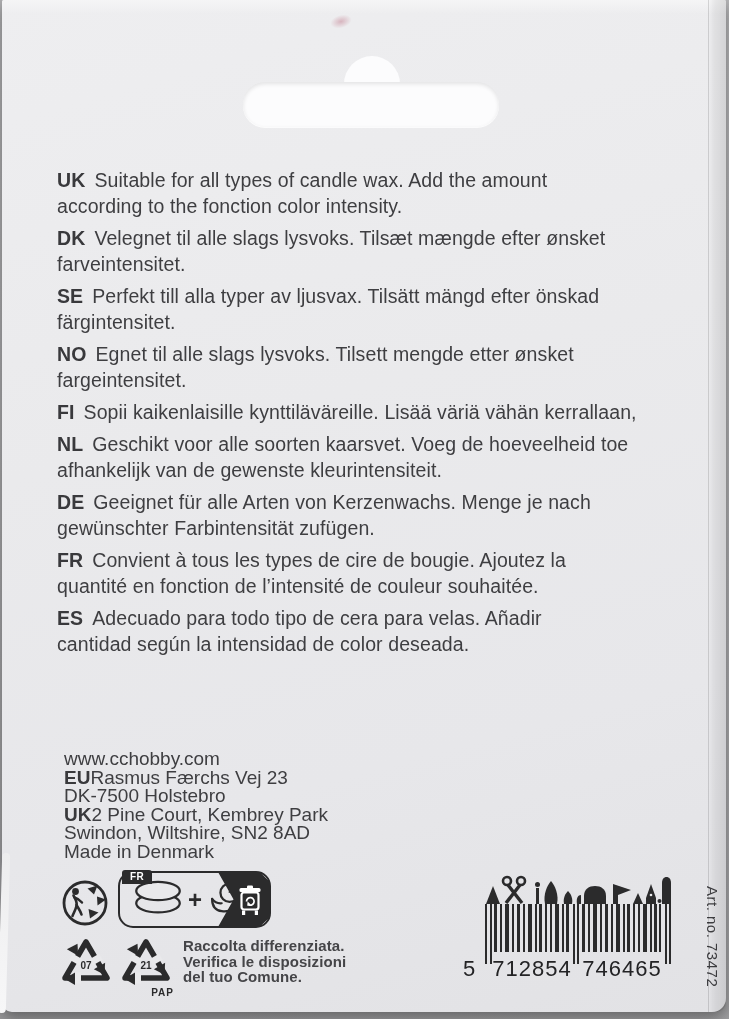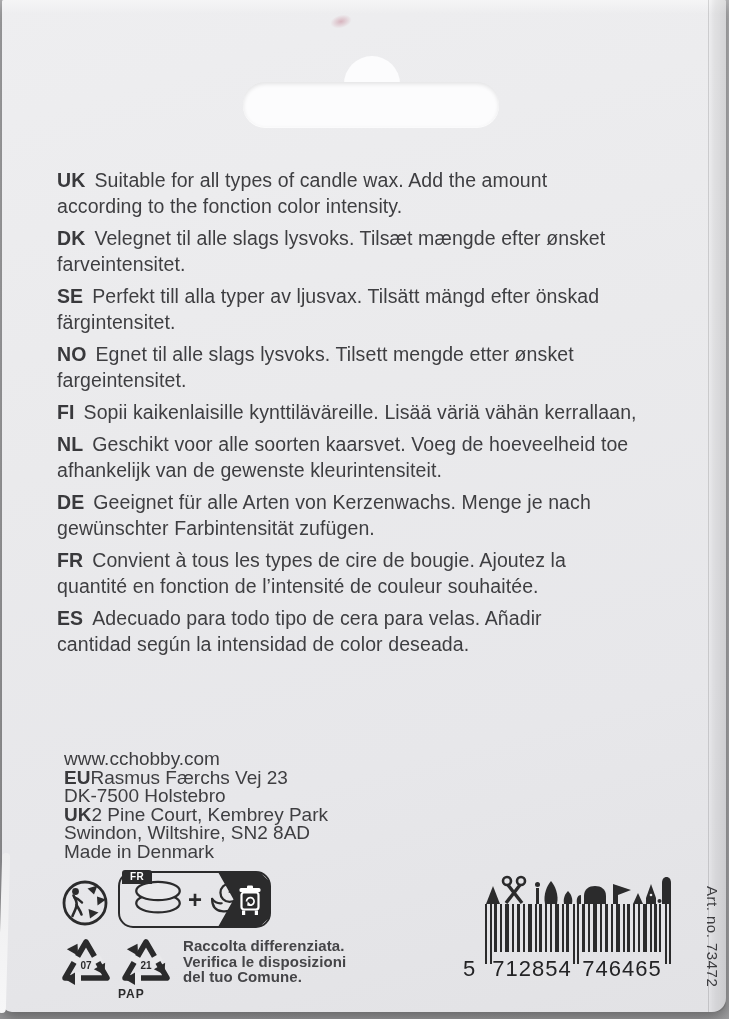--- a/index.html
+++ b/index.html
@@ -52,22 +52,22 @@
     font-size:10px;font-weight:bold;letter-spacing:.5px;padding:1px 8px 2px;border-radius:3px 3px 0 0;}
   .plus{font-size:24px;font-weight:bold;color:#2b2b2c;margin:0 4px 0 3px;}
   .binwrap{position:absolute;right:-1px;top:-1px;bottom:-1px;width:52px;background:#2b2b2c;
     clip-path:polygon(0 0,80% 0,100% 18%,100% 82%,80% 100%,0 100%,30% 50%);
     display:flex;align-items:center;justify-content:flex-end;padding-right:7px;box-sizing:border-box;}
   .recy{position:absolute;width:56px;height:64px;}
   .recy.one{left:56px;top:935px;}
   .recy.two{left:116px;top:935px;}
   .recy .num{position:absolute;left:0;right:0;top:25px;text-align:center;
     font-size:10px;font-weight:bold;color:#2b2b2c;}
-  .recy .pap{position:absolute;left:0;right:0;top:52px;text-align:left;
-    font-size:12px;font-weight:bold;letter-spacing:1px;color:#2b2b2c;}
+  .recy .pap{position:absolute;left:0;right:0;top:52px;text-align:right;
+    font-size:10px;font-weight:bold;letter-spacing:1px;color:#2b2b2c;}
   .raccolta{position:absolute;left:181px;top:938px;font-size:15px;line-height:15.5px;
     color:#454548;font-weight:bold;letter-spacing:.1px;}
   .raccolta span{display:block;}
   
   .barcode{position:absolute;left:455px;top:868px;width:250px;height:130px;}
   .barcode svg{position:absolute;left:28px;top:6px;}
   .barcode .d{position:absolute;top:88px;font-size:22px;color:#232325;letter-spacing:1px;}
   .barcode .lead{left:6px;}
   .barcode .g1{left:34px;width:82px;text-align:center;}
   .barcode .g2{left:124px;width:82px;text-align:center;}

